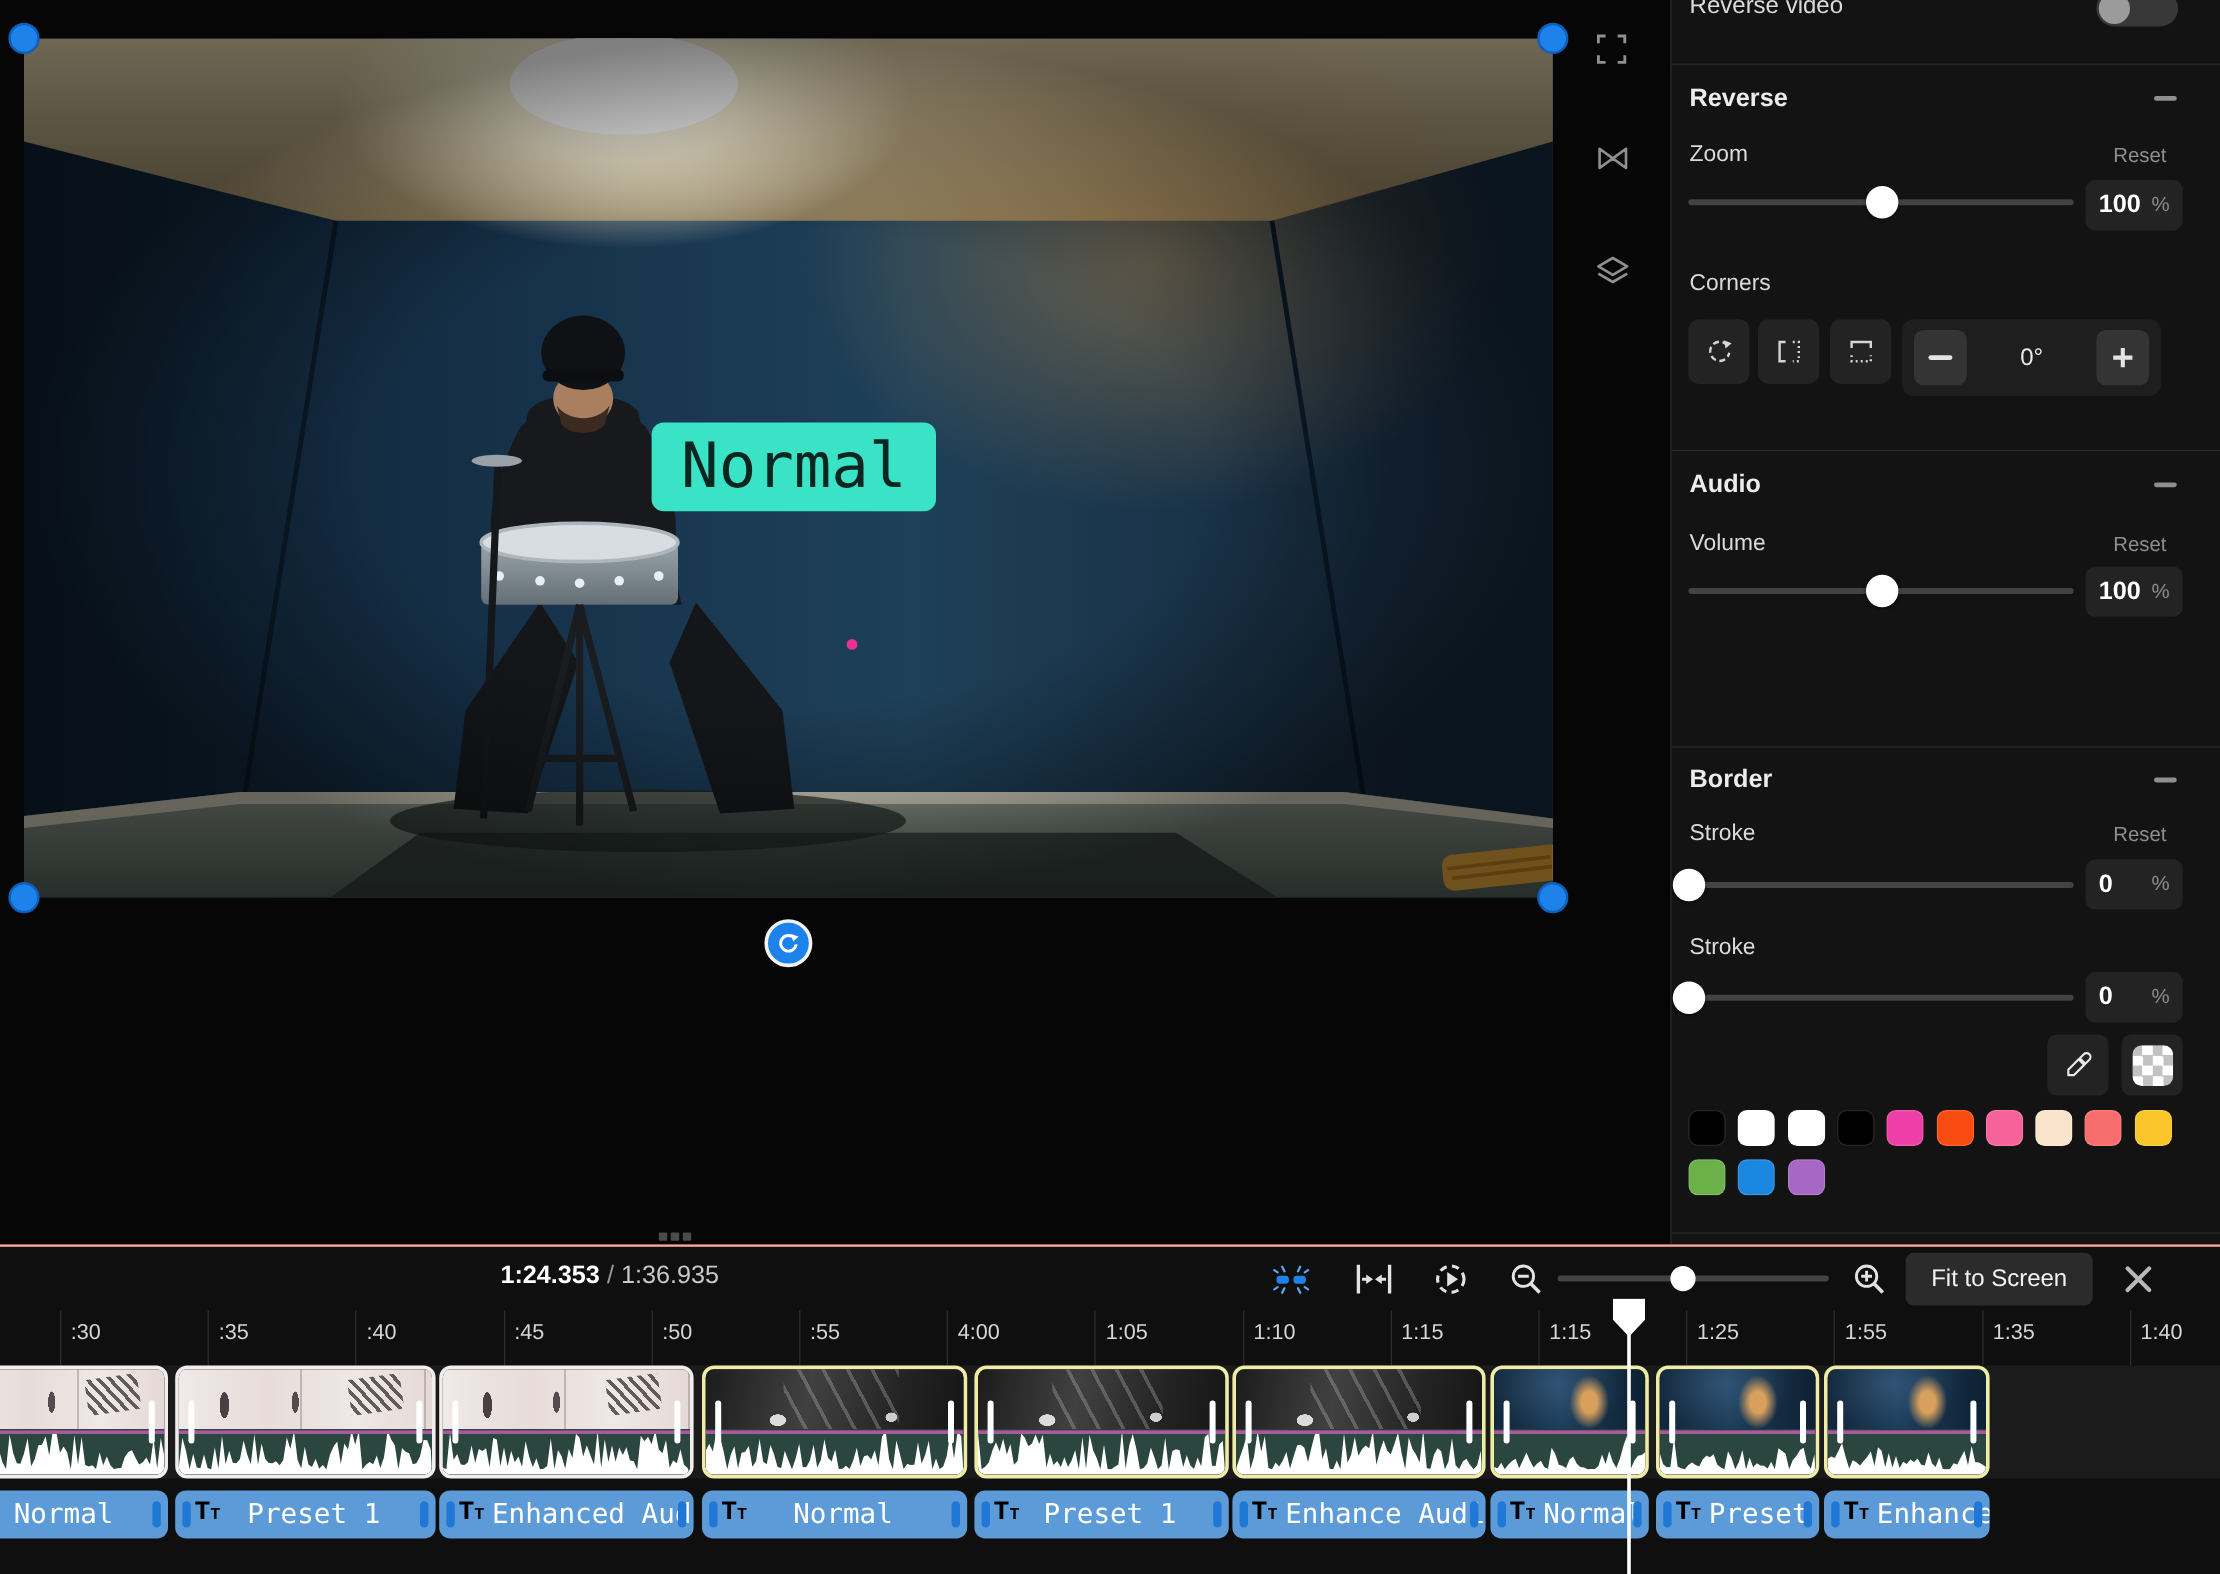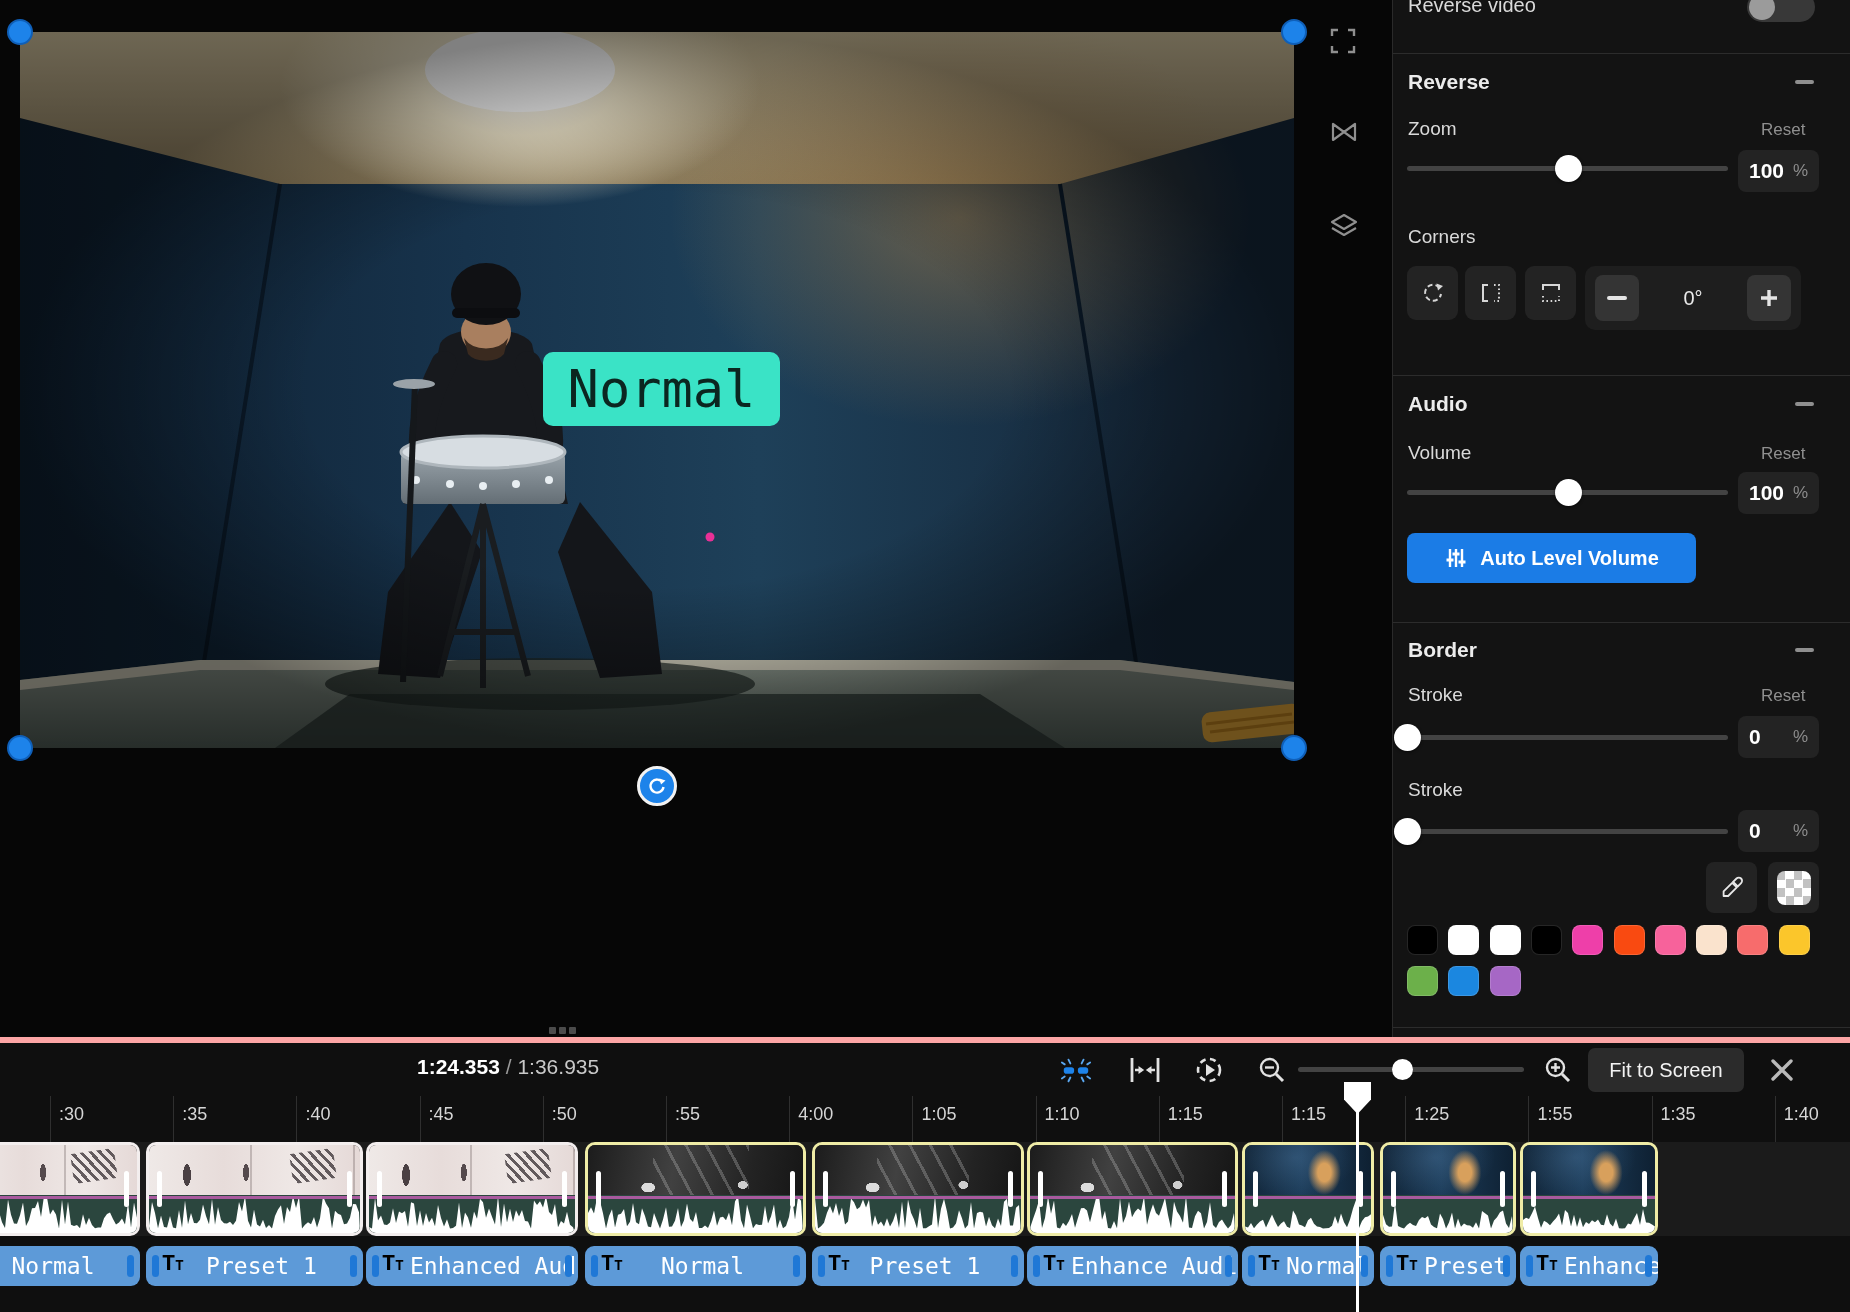--- a/index.html
+++ b/index.html
@@ -55,21 +55,21 @@
   .hexbox .hex { font-size:20px; color:#e8e8e8; }
   .tool-sq { position:absolute; top:862px; width:51px; height:51px; background:#232323; border-radius:8px;
              display:flex; align-items:center; justify-content:center; }
   .checker { width:34px; height:34px; border-radius:8px;
              background:conic-gradient(#ffffff 90deg,#c2c2c2 90deg 180deg,#ffffff 180deg 270deg,#c2c2c2 270deg) 0 0/17px 17px; }
   .swatch { position:absolute; width:31px; height:30px; border-radius:8px; border:1px solid rgba(255,255,255,0.15); }
   .toggle { position:absolute; left:354px; top:-8px; width:68px; height:30px; border-radius:16px; background:#383838; }
   .toggle .tknob { position:absolute; left:2px; top:2px; width:26px; height:26px; border-radius:50%; background:#9b9b9b; }
 
   
-  #timeline { position:absolute; left:0; top:1037px; width:1850px; height:275px; background:#0f0f0f; border-top:6px solid #fca5a5; }
+  #timeline { position:absolute; left:0; top:1037px; width:1850px; height:275px; background:#0f0f0f; border-top:2px solid #fca5a5; }
   .dots-handle { position:absolute; left:549px; top:1027px; display:flex; gap:3px; z-index:3; }
   .dots-handle i { width:7px; height:7px; border-radius:1px; background:#4b4b4b; }
   .time-display { position:absolute; left:417px; top:12px; font-size:21px; white-space:nowrap; }
   .time-display .cur { font-weight:bold; color:#ffffff; }
   .time-display .sep { color:#9a9a9a; }
   .time-display .tot { color:#c9c9c9; }
   .tb-icon { position:absolute; top:10px; width:32px; height:34px; color:#e2e2e2; display:flex; align-items:center; justify-content:center; }
   .tl-zoom-track { position:absolute; left:1298px; top:24px; width:226px; height:5px; border-radius:3px; background:#434343; }
   .tl-zoom-knob { position:absolute; top:-8px; width:21px; height:21px; border-radius:50%; background:#fff; }
   .fit-btn { position:absolute; left:1588px; top:5px; width:156px; height:44px; background:#2b2b2b; border-radius:7px;
@@ -289,27 +289,20 @@
   <div class="p-minus" style="top:402px;"></div>
   <div class="p-label" style="left:15px; top:442px;">Volume</div>
   <div class="p-reset" style="top:444px;">Reset</div>
   <div class="slider" style="top:490px;">
       <div class="knob" style="left: calc(50% - 13px);"></div>
     </div>
   <div class="valbox" style="top:472px;">
     <span class="v">100</span>
     <span class="u">%</span>
   </div>
-  <button class="blue-btn" style="top:533px; border:none; cursor:pointer;">
-    <svg class="gl" width="24" height="24" viewBox="0 0 24 24">
-      <path d="M6,3 V21 M12,3 V21 M18,3 V21" stroke="#fff" stroke-width="2.4"></path>
-      <path d="M2.5,14 H9.5 M8.5,8 H15.5 M14.5,16 H21.5" stroke="#fff" stroke-width="2.8"></path>
-    </svg>
-    <span>Auto Level Volume</span>
-  </button>
 
   <div class="pdiv" style="top:622px;"></div>
 
   <div class="p-header" style="left:15px; top:638px;">Border</div>
   <div class="p-minus" style="top:648px;"></div>
   <div class="p-label" style="left:15px; top:684px;">Stroke</div>
   <div class="p-reset" style="top:686px;">Reset</div>
   <div class="slider" style="top:735px;">
       <div class="knob" style="left: calc(0% - 13px);"></div>
     </div>

